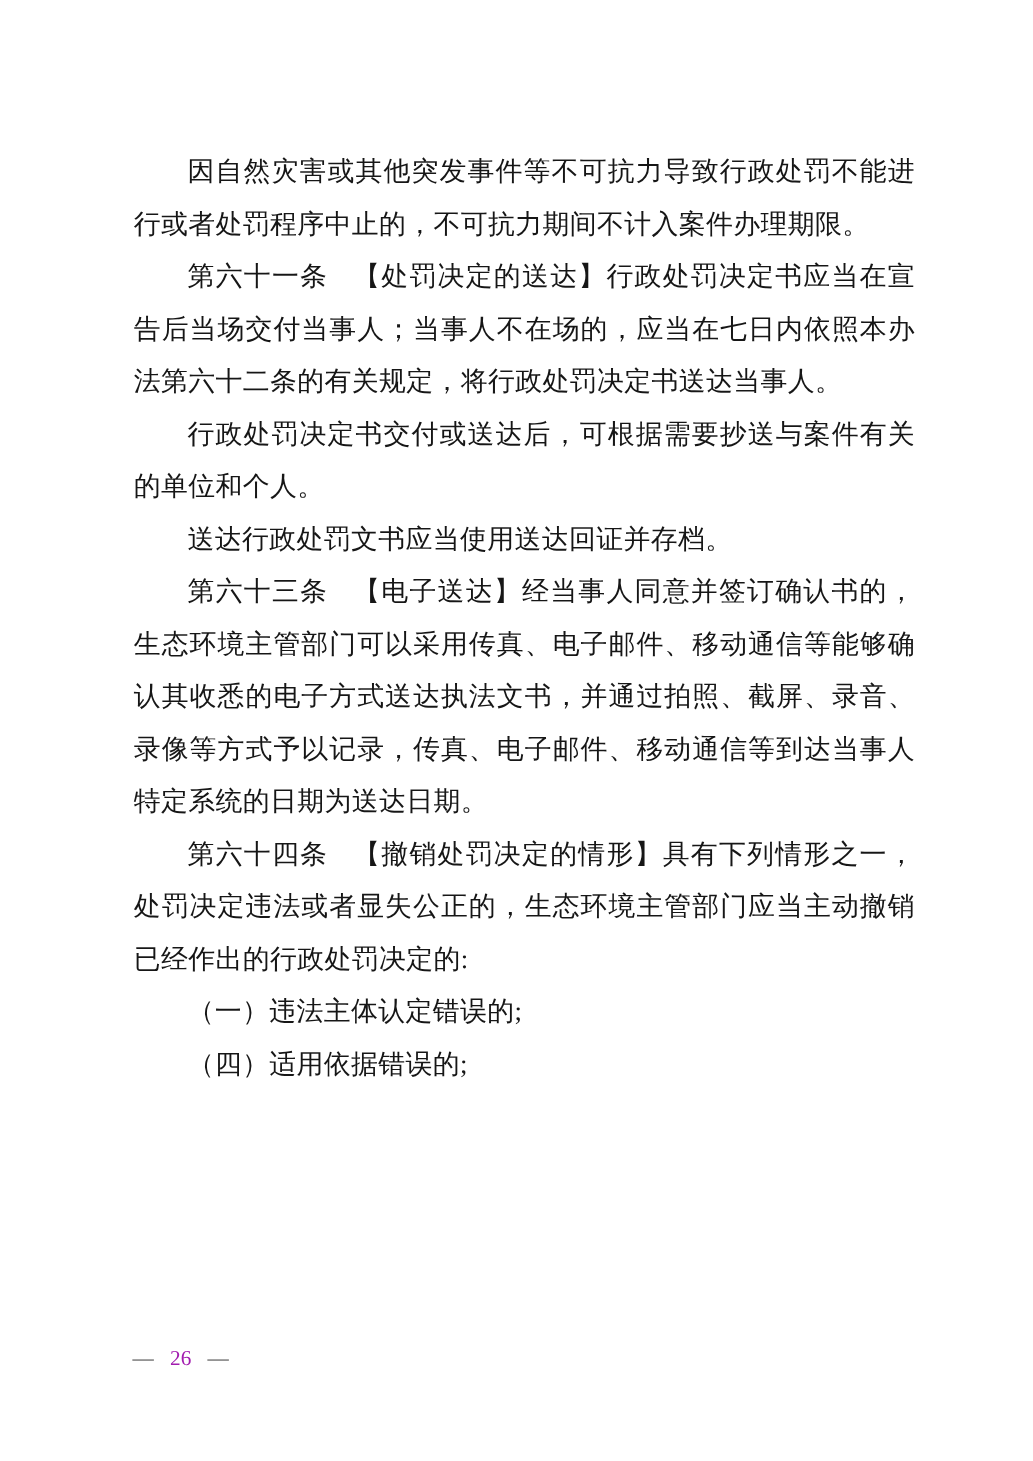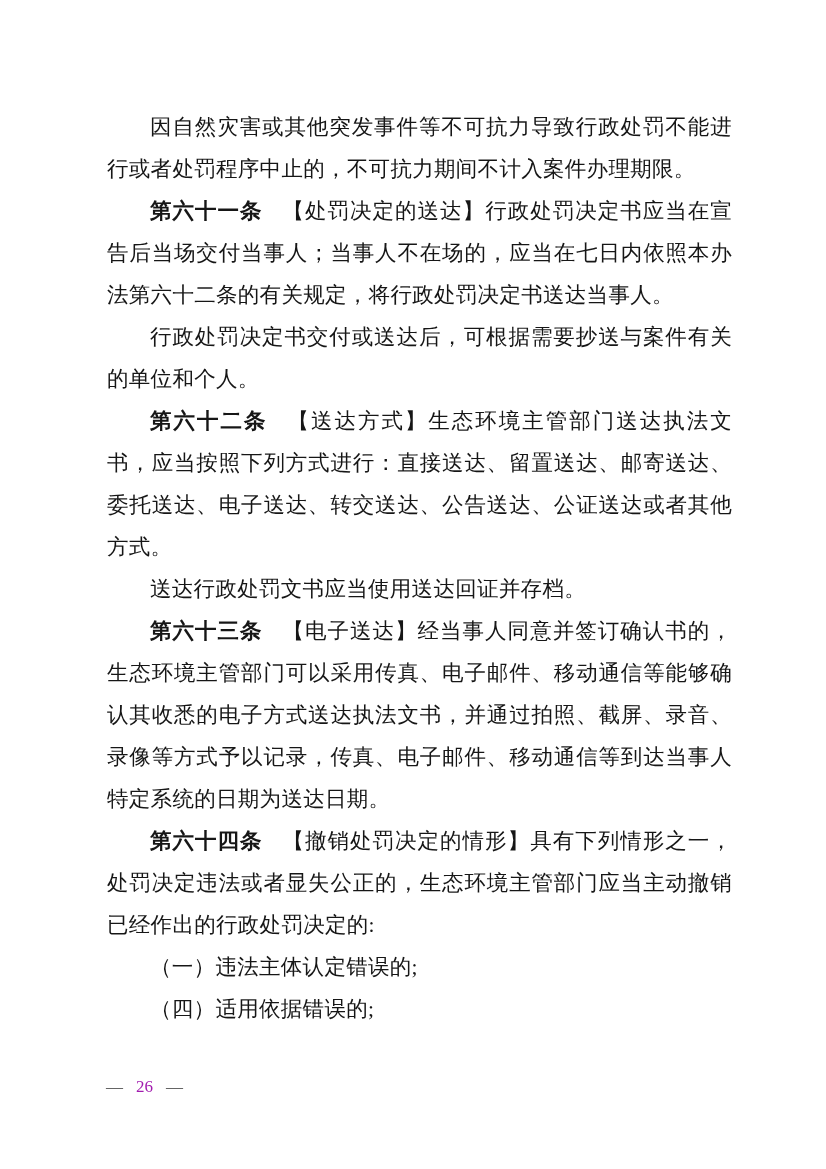--- a/index.html
+++ b/index.html
@@ -11,36 +11,36 @@
     position: relative;
     width: 826px;
     height: 1169px;
     background: #ffffff;
     margin: 0 auto;
     overflow: hidden;
   }
   .content {
     position: absolute;
     left: 107px;
-    top: 106px;
+    top: 116px;
     width: 625px;
   }
   .para {
     margin: 0;
     padding: 0;
     text-indent: 2em;
     text-align: justify;
     font-family: "Liberation Serif", "DejaVu Serif", serif;
     font-size: 21.5px;
     line-height: 42px;
     color: #161616;
     letter-spacing: 0.3px;
   }
   .art-num {
-    font-weight: 700;
+    font-weight: 400;
   }
   .art-caption {
     font-weight: 400;
     margin-left: 20px;
   }
   .footer {
     position: absolute;
     left: 106px;
     top: 1077px;
     display: flex;
@@ -63,21 +63,20 @@
 
 <div class="page">
   <div class="content">
 
     <p class="para"><span>因自然灾害或其他突发事件等不可抗力导致行政处罚不能进行或者处罚程序中止的，不可抗力期间不计入案件办理期限。</span></p>
 
     <p class="para"><span class="art-num">第六十一条</span><span class="art-caption">【处罚决定的送达】</span><span>行政处罚决定书应当在宣告后当场交付当事人；当事人不在场的，应当在七日内依照本办法第六十二条的有关规定，将行政处罚决定书送达当事人。</span></p>
 
     <p class="para"><span>行政处罚决定书交付或送达后，可根据需要抄送与案件有关的单位和个人。</span></p>
 
-    <p class="para"><span class="art-num">第六十二条</span><span class="art-caption">【送达方式】</span><span>生态环境主管部门送达执法文书，应当按照下列方式进行：直接送达、留置送达、邮寄送达、委托送达、电子送达、转交送达、公告送达、公证送达或者其他方式。</span></p>
 
     <p class="para"><span>送达行政处罚文书应当使用送达回证并存档。</span></p>
 
     <p class="para"><span class="art-num">第六十三条</span><span class="art-caption">【电子送达】</span><span>经当事人同意并签订确认书的，生态环境主管部门可以采用传真、电子邮件、移动通信等能够确认其收悉的电子方式送达执法文书，并通过拍照、截屏、录音、录像等方式予以记录，传真、电子邮件、移动通信等到达当事人特定系统的日期为送达日期。</span></p>
 
     <p class="para"><span class="art-num">第六十四条</span><span class="art-caption">【撤销处罚决定的情形】</span><span>具有下列情形之一，处罚决定违法或者显失公正的，生态环境主管部门应当主动撤销已经作出的行政处罚决定的:</span></p>
 
     <p class="para"><span>（一）违法主体认定错误的;</span></p>
 
 

